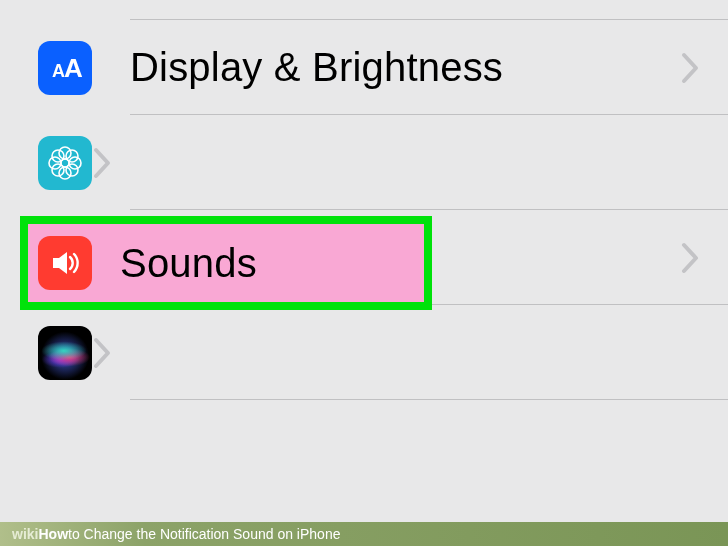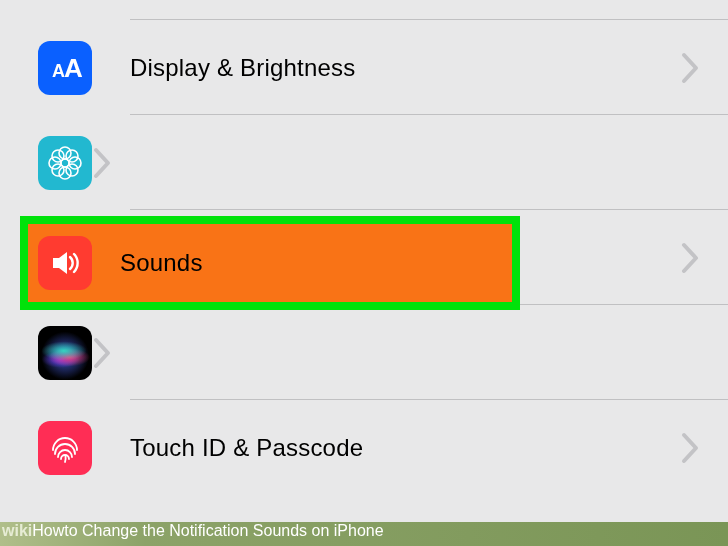--- a/index.html
+++ b/index.html
@@ -38,70 +38,71 @@
       height: 54px;
       border-radius: 12px;
       margin-left: 38px;
       flex-shrink: 0;
       display: flex;
       align-items: center;
       justify-content: center;
     }
     .row-label {
       margin-left: 38px;
-      font-size: 24px;
+      font-size: 40px;
       color: #000;
       flex: 1;
       letter-spacing: 0.2px;
     }
     .chevron {
       margin-right: 26px;
       width: 22px;
       height: 34px;
       flex-shrink: 0;
     }
     .chevron svg { display: block; }
     .highlight-box {
       position: absolute;
       border: 8px solid #00e20a;
-      background: #f97316;
+      background: #f9a8d4;
       left: 20px;
-      width: 500px;
+      width: 412px;
       height: 94px;
       top: 216px;
       z-index: 5;
       display: flex;
       align-items: center;
     }
     .highlight-box .icon-wrap {
       margin-left: 10px;
     }
     .highlight-box .row-label {
       margin-left: 28px;
     }
     .caption-bar {
       position: absolute;
       left: 0;
       right: 0;
       bottom: 0;
       height: 24px;
       background: linear-gradient(to right, rgba(170,186,128,0.9) 0%, rgba(130,155,90,0.9) 20%, rgba(110,140,70,0.9) 100%);
       color: #fff;
-      font-size: 16px;
-      display: flex;
-      padding-left: 2px;
+      font-size: 14px;
+      display: flex;
+      align-items: center;
+      padding-left: 12px;
       font-family: Arial, sans-serif;
     }
     .caption-bar .wiki {
       font-weight: bold;
       color: #e6ecd4;
       margin-right: 0;
     }
     .caption-bar .how {
-      font-weight: normal;
+      font-weight: bold;
       color: #fff;
     }
     
     .bg-blue { background: #0a60ff; }
     .bg-cyan { background: #22b8d0; }
     .bg-red  { background: #ff3b30; }
     .bg-red2 { background: #ff2d55; }
     .bg-siri {
       background: radial-gradient(circle at 50% 55%, #2b3a8a 0%, #2b3a8a 20%, #000 60%);
       position: relative;
@@ -178,50 +179,31 @@
   <div class="row">
     <div class="icon-wrap bg-siri"></div>
     <div class="chevron">
       <svg width="22" height="34" viewBox="0 0 22 34">
           <path d="M4 4 L16 17 L4 30" stroke="#c3c3c6" stroke-width="4" fill="none" stroke-linecap="round" stroke-linejoin="round"></path>
         </svg>
     </div>
     <div class="divider"></div>
   </div>
 
-  <div class="row">
-    <div class="icon-wrap bg-red2">
-      <svg width="40" height="40" viewBox="0 0 40 40">
-        <g stroke="#fff" stroke-width="1.8" fill="none" stroke-linecap="round">
-          <path d="M10 26 a10 10 0 0 1 20 0"></path>
-          <path d="M13 29 a7 7 0 0 1 14 0"></path>
-          <path d="M16 31 a4 4 0 0 1 8 0"></path>
-          <path d="M8 22 a12 12 0 0 1 24 0"></path>
-          <path d="M20 34 q1 -3 0.5 -6"></path>
-        </g>
-      </svg>
-    </div>
-    <div class="row-label">Touch ID &amp; Passcode</div>
-    <div class="chevron">
-      <svg width="22" height="34" viewBox="0 0 22 34">
-          <path d="M4 4 L16 17 L4 30" stroke="#c3c3c6" stroke-width="4" fill="none" stroke-linecap="round" stroke-linejoin="round"></path>
-        </svg>
-    </div>
-  </div>
 
 </div>
 
 <div class="highlight-box">
   <div class="icon-wrap bg-red">
     <svg width="40" height="40" viewBox="0 0 40 40">
       <path d="M8 15 h6 l8 -6 v22 l-8 -6 h-6 z" fill="#fff"></path>
       <path d="M25 14 a8 8 0 0 1 0 12" stroke="#fff" stroke-width="2.4" fill="none" stroke-linecap="round"></path>
       <path d="M29 11 a13 13 0 0 1 0 18" stroke="#fff" stroke-width="2.4" fill="none" stroke-linecap="round"></path>
     </svg>
   </div>
   <div class="row-label">Sounds</div>
 </div>
 
 <div class="caption-bar">
   <span class="wiki">wiki</span>
     <span class="how">How</span>
-    <span> to Change the Notification Sounds on iPhone</span>
+    <span> to Change the Notification Sound on iPhone</span>
 </div>
 
 </body></html>

